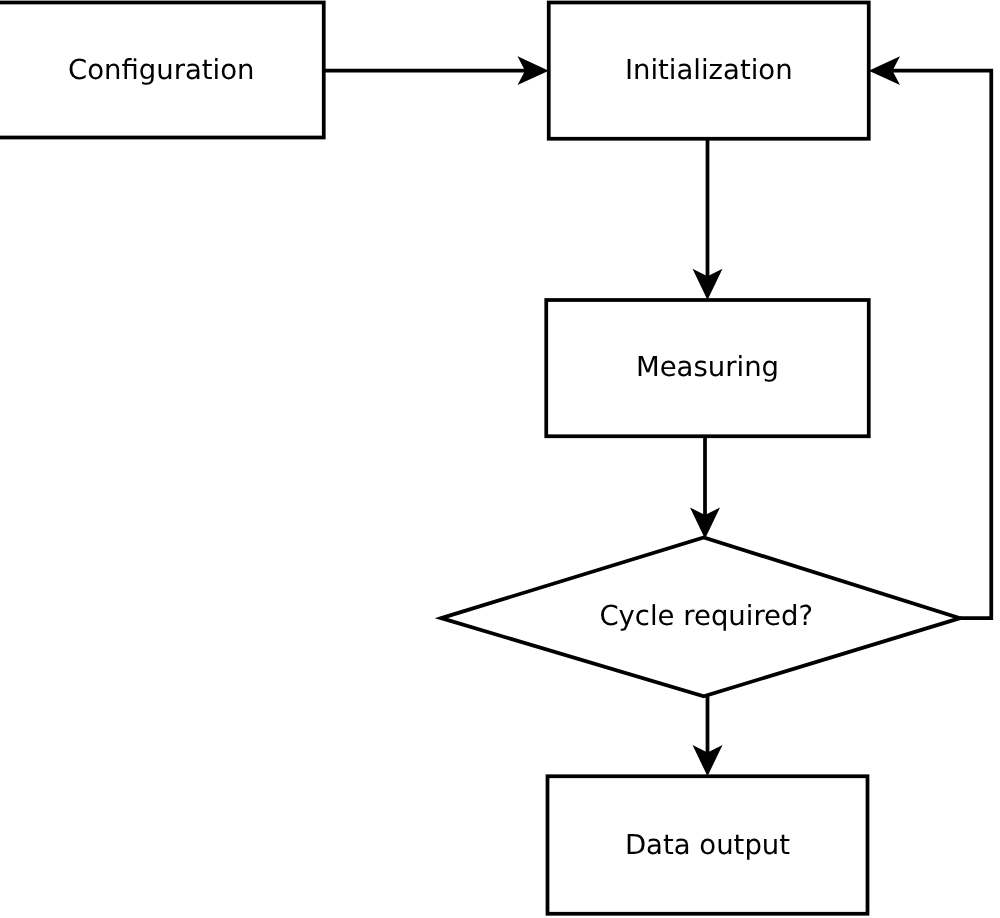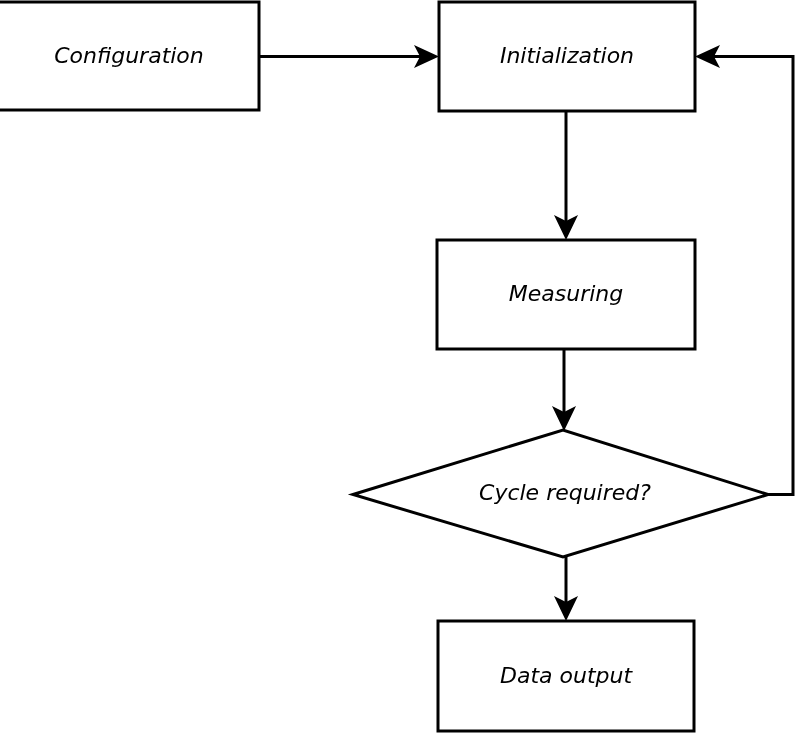--- a/index.html
+++ b/index.html
@@ -12,21 +12,20 @@
     width: 800px;
     height: 734px;
     overflow: hidden;
     font-family: "DejaVu Sans", "Liberation Sans", sans-serif;
   }
   #flow-root {
     position: relative;
     width: 800px;
     height: 734px;
     background: #ffffff;
-    font-style: italic;
   }
   svg.flow-canvas {
     display: block;
     width: 800px;
     height: 734px;
   }
   .node-shape {
     fill: #ffffff;
     stroke: #000000;
     stroke-width: 3;

